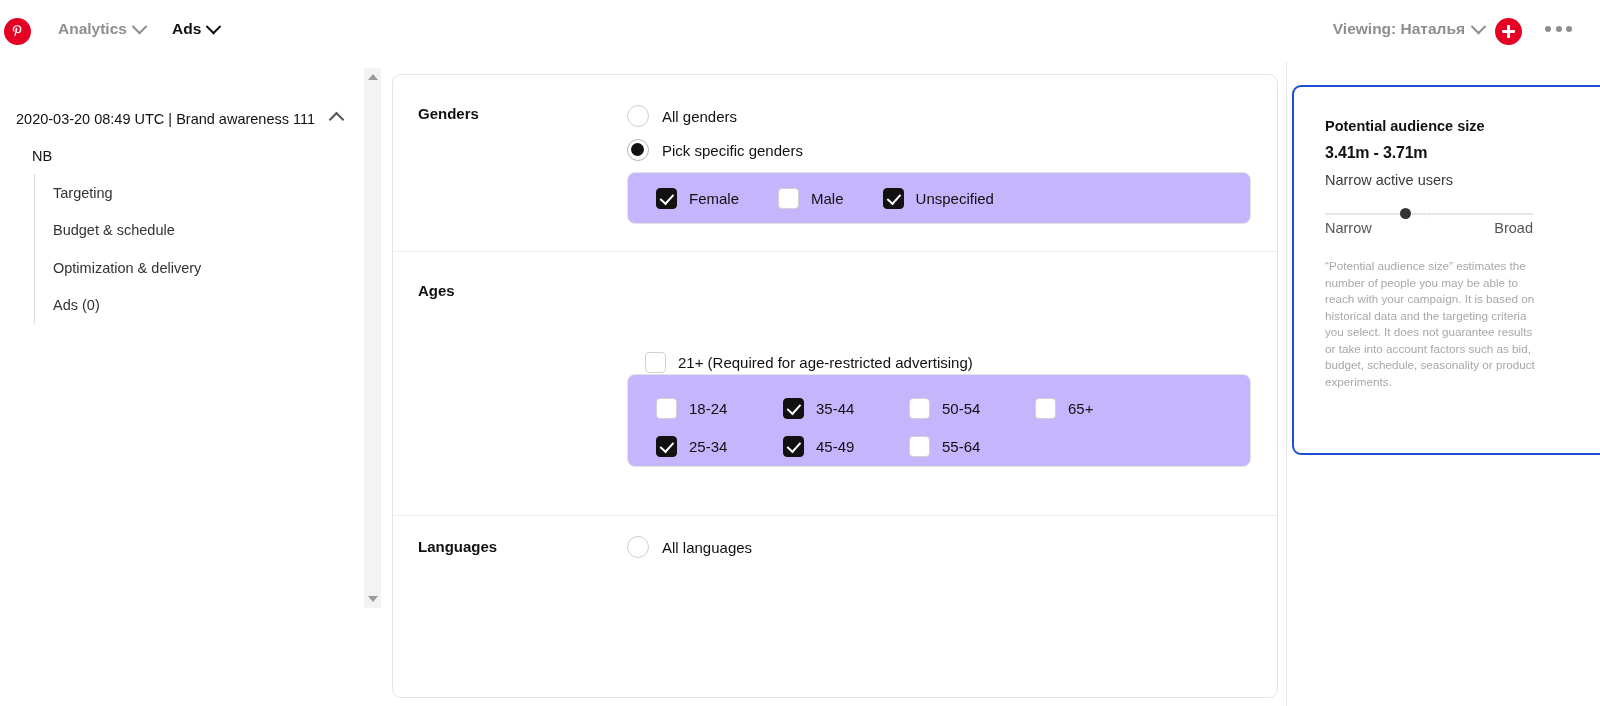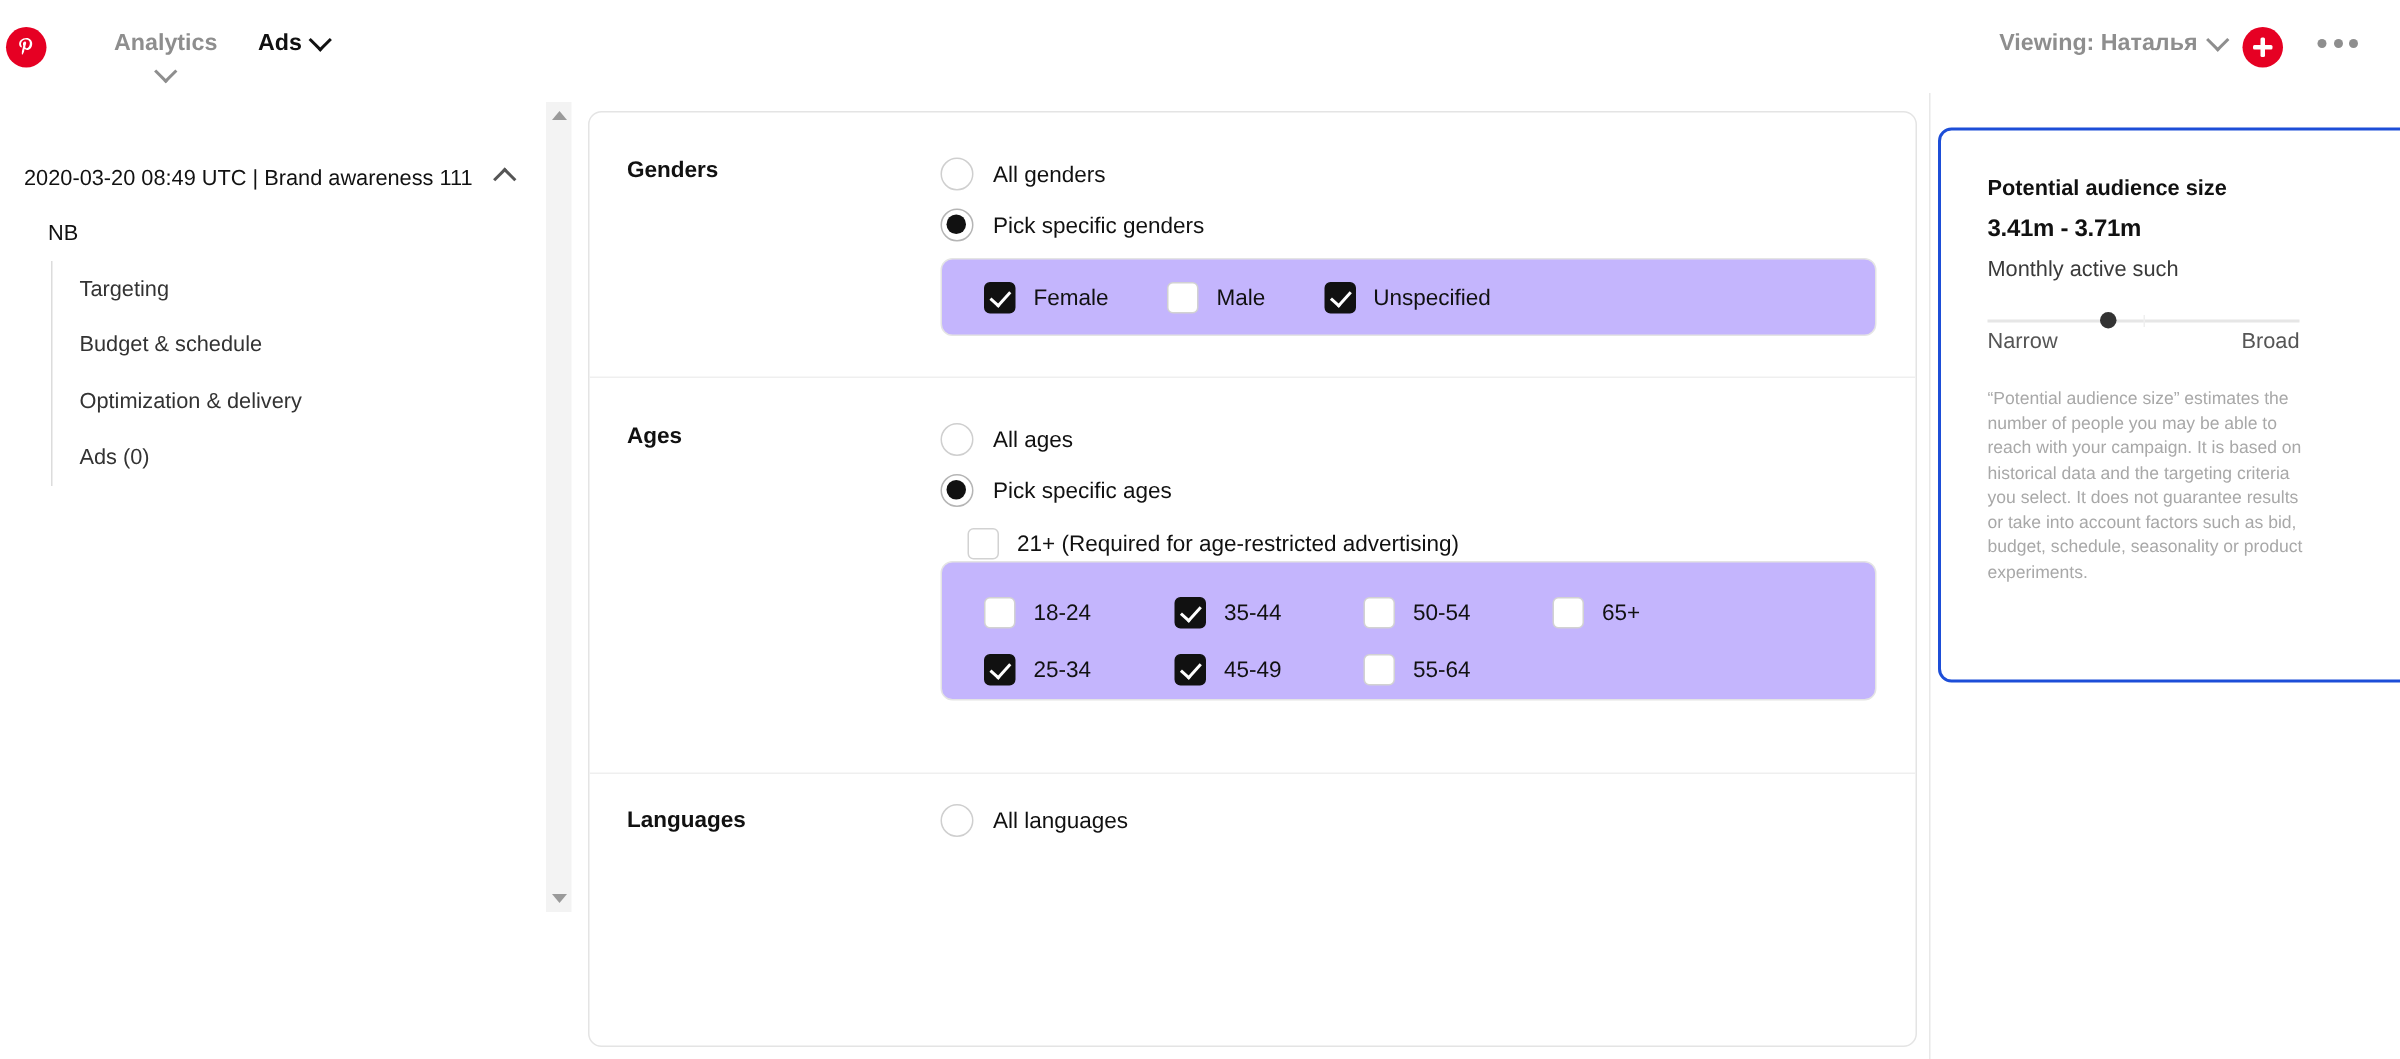--- a/index.html
+++ b/index.html
@@ -24,21 +24,21 @@
     background: #e60023;
     display: flex; align-items: center; justify-content: center;
   }
   .logo svg { display: block; }
   .nav-item {
     position: absolute; top: 20px;
     display: flex; align-items: center; gap: 7px;
     font-size: 15.5px; font-weight: 700;
     cursor: pointer; white-space: nowrap;
   }
-  .nav-analytics { left: 76px; color: #8e8e8e; flex-direction: column; }
+  .nav-analytics { left: 58px; color: #8e8e8e; }
   .nav-ads { left: 172px; color: #111111; }
   .chev {
     display: inline-block; width: 11px; height: 11px;
     border-right: 2px solid currentColor; border-bottom: 2px solid currentColor;
     transform: rotate(45deg) translate(-2px,-2px);
   }
   .viewing {
     position: absolute; right: 116px; top: 20px;
     display: flex; align-items: center; gap: 8px;
     font-size: 15.5px; font-weight: 700; color: #8e8e8e;
@@ -306,30 +306,20 @@
         </div>
         <div class="cb-row">
           <span class="cbox checked"></span>
           <span class="cb-label">Unspecified</span>
         </div>
       </div>
     </div>
 
     <div class="section sec-ages">
       <div class="sec-title">Ages</div>
-      <div class="options">
-        <div class="radio-row">
-          <span class="radio"></span>
-          <span class="radio-label">All ages</span>
-        </div>
-        <div class="radio-row">
-          <span class="radio checked"></span>
-          <span class="radio-label">Pick specific ages</span>
-        </div>
-      </div>
 
       <div class="age21-row">
         <span class="cbox"></span>
         <span class="cb-label">21+ (Required for age-restricted advertising)</span>
       </div>
 
       <div class="inner-box ages-box">
         <div class="ages-grid">
           <div class="cb-row">
             <span class="cbox"></span>
@@ -373,21 +363,21 @@
         </div>
       </div>
     </div>
   </div>
 
   <div class="right-divider"></div>
 
   <div class="right-card">
     <div class="ra-title">Potential audience size</div>
     <div class="ra-value">3.41m - 3.71m</div>
-    <div class="ra-sub">Monthly active such</div>
+    <div class="ra-sub">Narrow active users</div>
 
     <div class="meter">
       <div class="meter-track"></div>
       <div class="meter-tick"></div>
       <div class="meter-dot"></div>
     </div>
     <div class="meter-labels">
       <span>Narrow</span>
       <span>Broad</span>
     </div>

